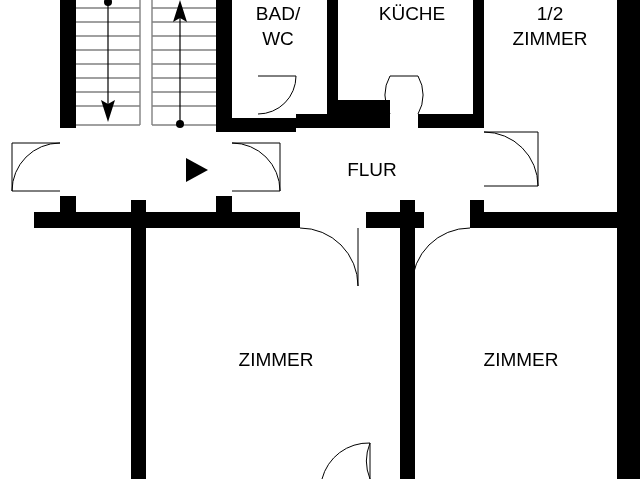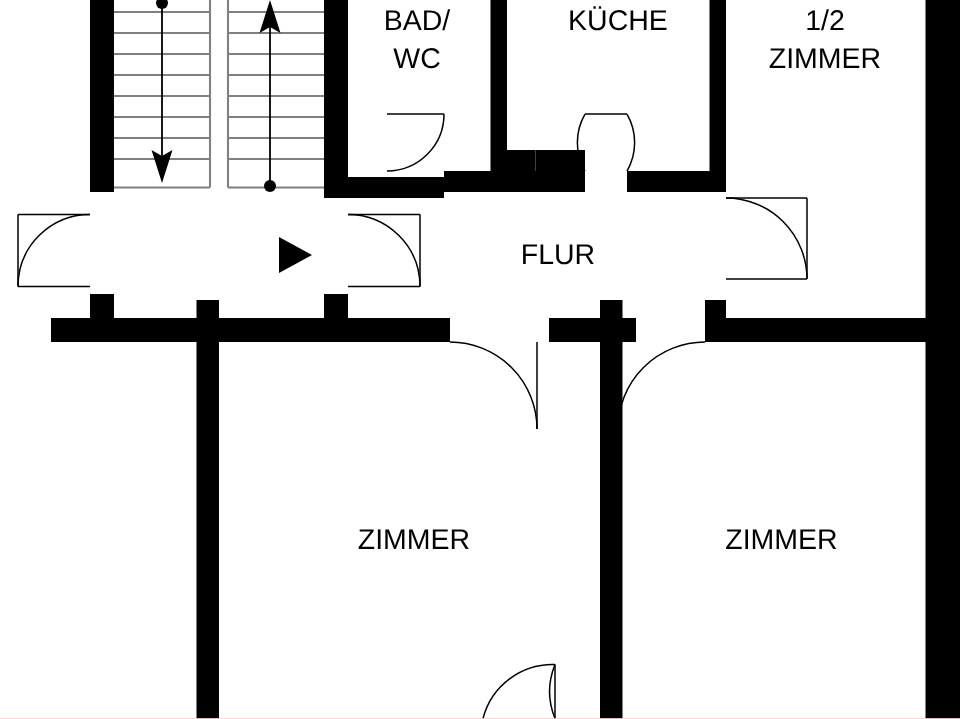--- a/index.html
+++ b/index.html
@@ -7,21 +7,21 @@
     padding: 0;
     background: #ffffff;
   }
   body {
     font-family: "Liberation Sans", sans-serif;
   }
   #floorplan-root {
     position: relative;
     width: 640px;
     height: 479px;
-    background: #ef4444;
+    background: #0f766e;
     overflow: hidden;
   }
   #floorplan-svg {
     display: block;
     width: 640px;
     height: 479px;
   }
   .room-label {
     font-family: "Liberation Sans", sans-serif;
     font-size: 19px;

